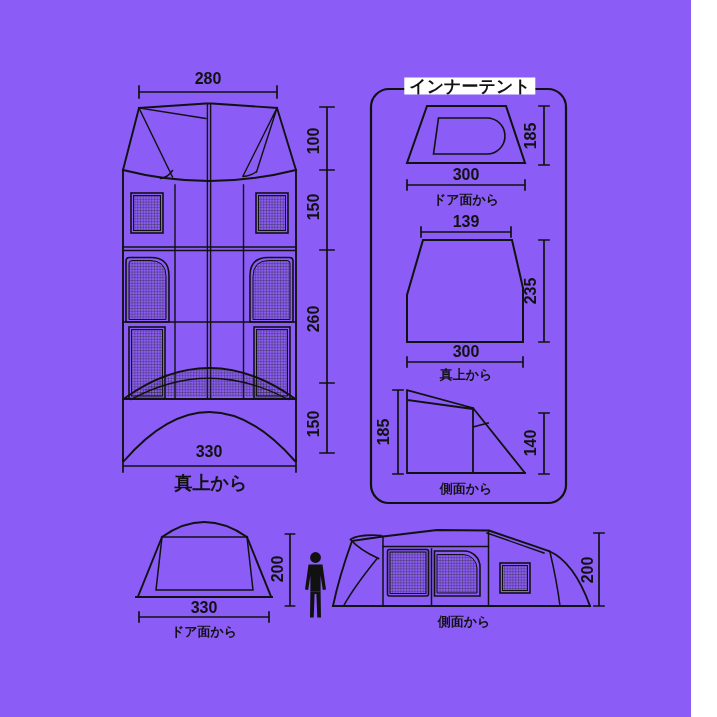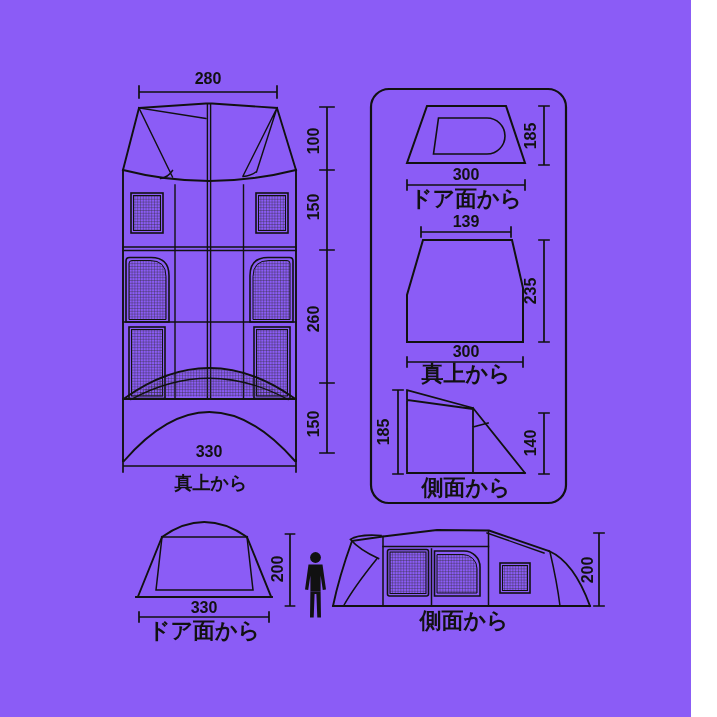--- a/index.html
+++ b/index.html
@@ -5,21 +5,21 @@
   html,body{margin:0;padding:0;background:#ffffff;}
   .stage{
     position:relative;width:691px;height:717px;background:#8b5cf6;overflow:hidden;
     font-family:"Liberation Sans","DejaVu Sans",sans-serif;color:#111;
   }
   .stage svg{position:absolute;left:0;top:0;}
   .lbl{position:absolute;white-space:nowrap;font-weight:bold;color:#111;
        transform:translate(-50%,-50%);line-height:1;}
   .lbl.v{transform:translate(-50%,-50%) rotate(-90deg);}
   .num{font-size:16px;letter-spacing:0px;}
-  .cap{font-size:22px;text-align:center;}
+  .cap{font-size:13px;text-align:center;}
   .cap-lg{font-size:18px;}
   .boxtitle{font-size:17px;background:#ffffff;padding:0 5px;}
 </style>
 </head>
 <body>
 
 <div class="stage">
 
   <svg width="717" height="717" viewBox="0 0 717 717">
     <defs>
@@ -154,20 +154,21 @@
   </svg>
 
   <div class="lbl num" style="left:208px;top:79px;">280</div>
   <div class="lbl num v" style="left:314px;top:141px;">100</div>
   <div class="lbl num v" style="left:314px;top:207px;">150</div>
   <div class="lbl num v" style="left:314px;top:319px;">260</div>
   <div class="lbl num v" style="left:314px;top:424px;">150</div>
   <div class="lbl num" style="left:209px;top:452px;">330</div>
   <div class="lbl cap-lg" style="left:211px;top:483px;">真上から</div>
 
+  <div class="lbl boxtitle" style="left:470px;top:86px;">インナーテント</div>
   <div class="lbl num v" style="left:531px;top:136px;">185</div>
   <div class="lbl num" style="left:466px;top:175px;">300</div>
   <div class="lbl cap" style="left:466px;top:199px;">ドア面から</div>
   <div class="lbl num" style="left:466px;top:222px;">139</div>
   <div class="lbl num v" style="left:531px;top:291px;">235</div>
   <div class="lbl num" style="left:466px;top:352px;">300</div>
   <div class="lbl cap" style="left:466px;top:374px;">真上から</div>
   <div class="lbl num v" style="left:384px;top:432px;">185</div>
   <div class="lbl num v" style="left:531px;top:443px;">140</div>
   <div class="lbl cap" style="left:466px;top:488px;">側面から</div>

